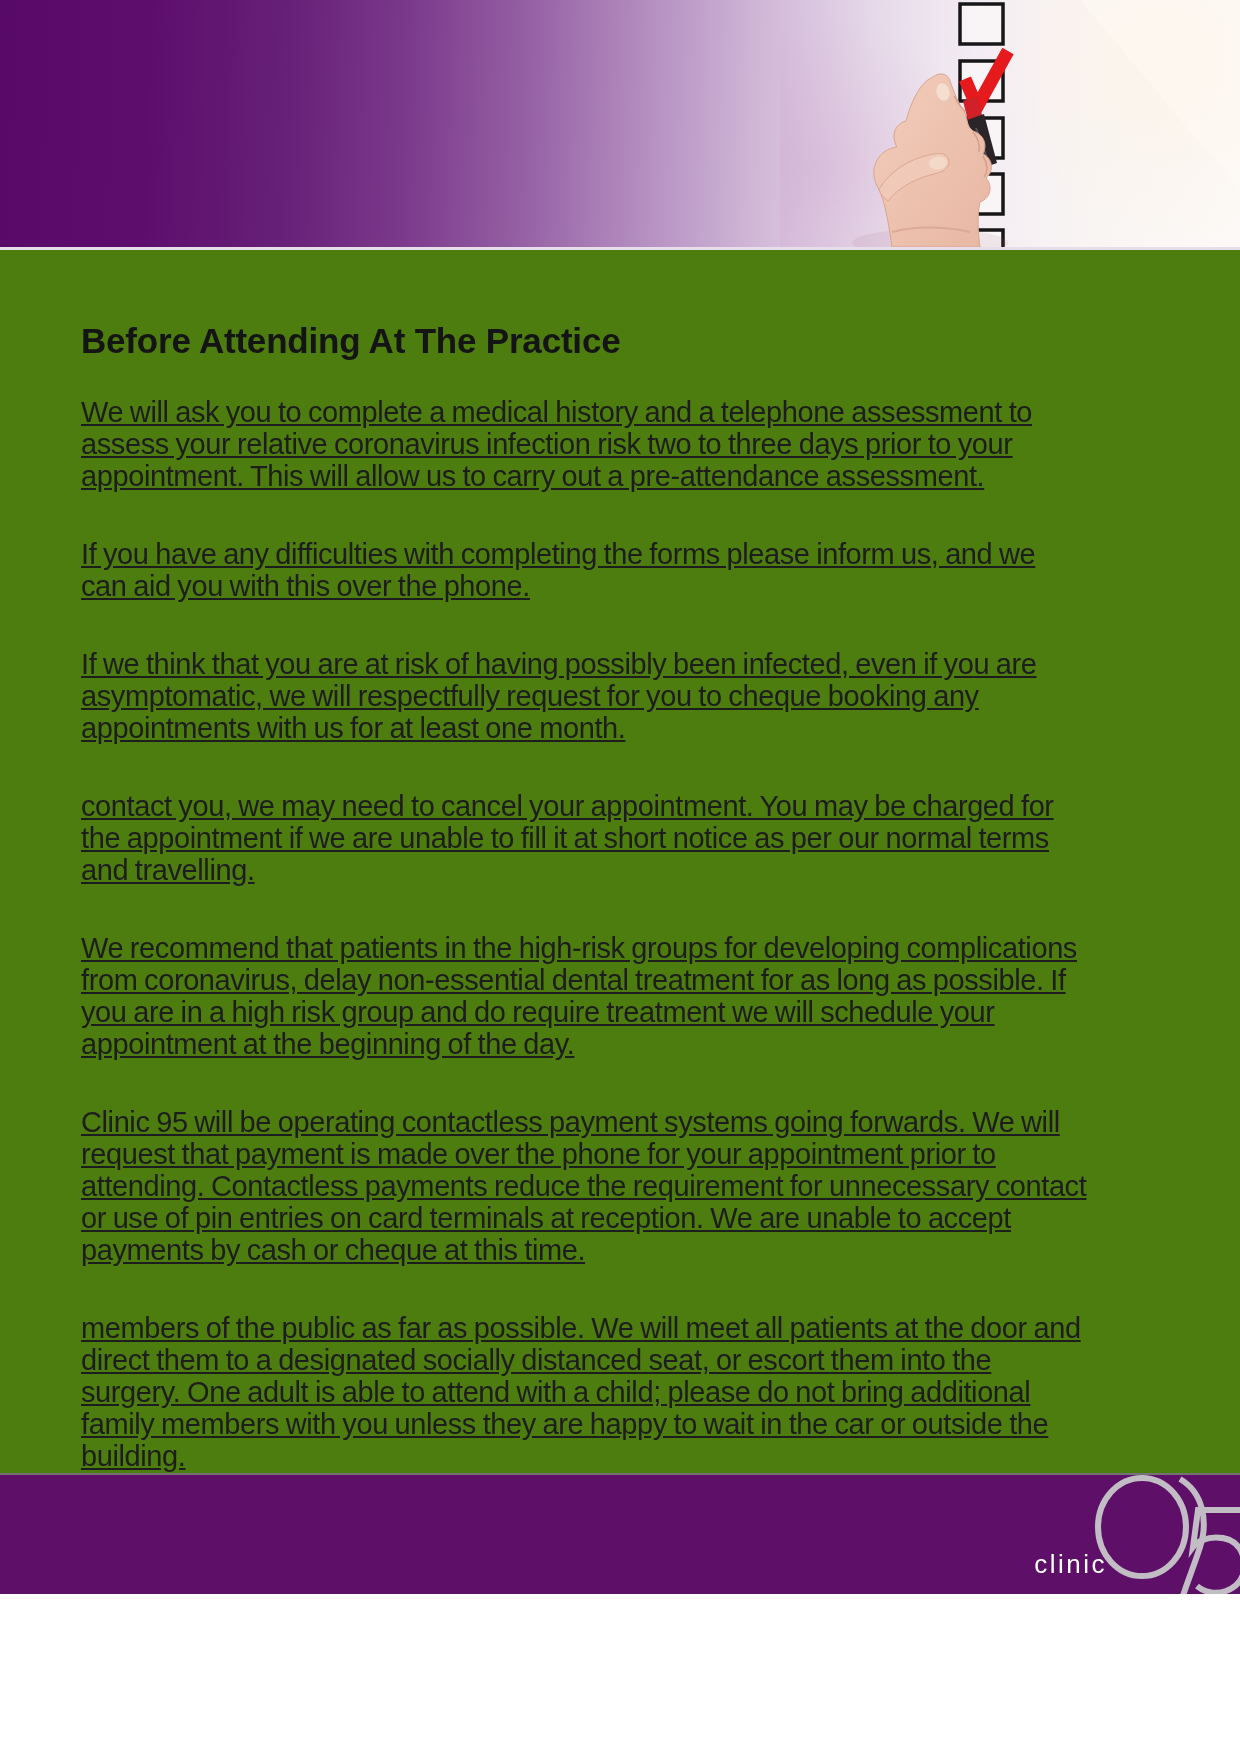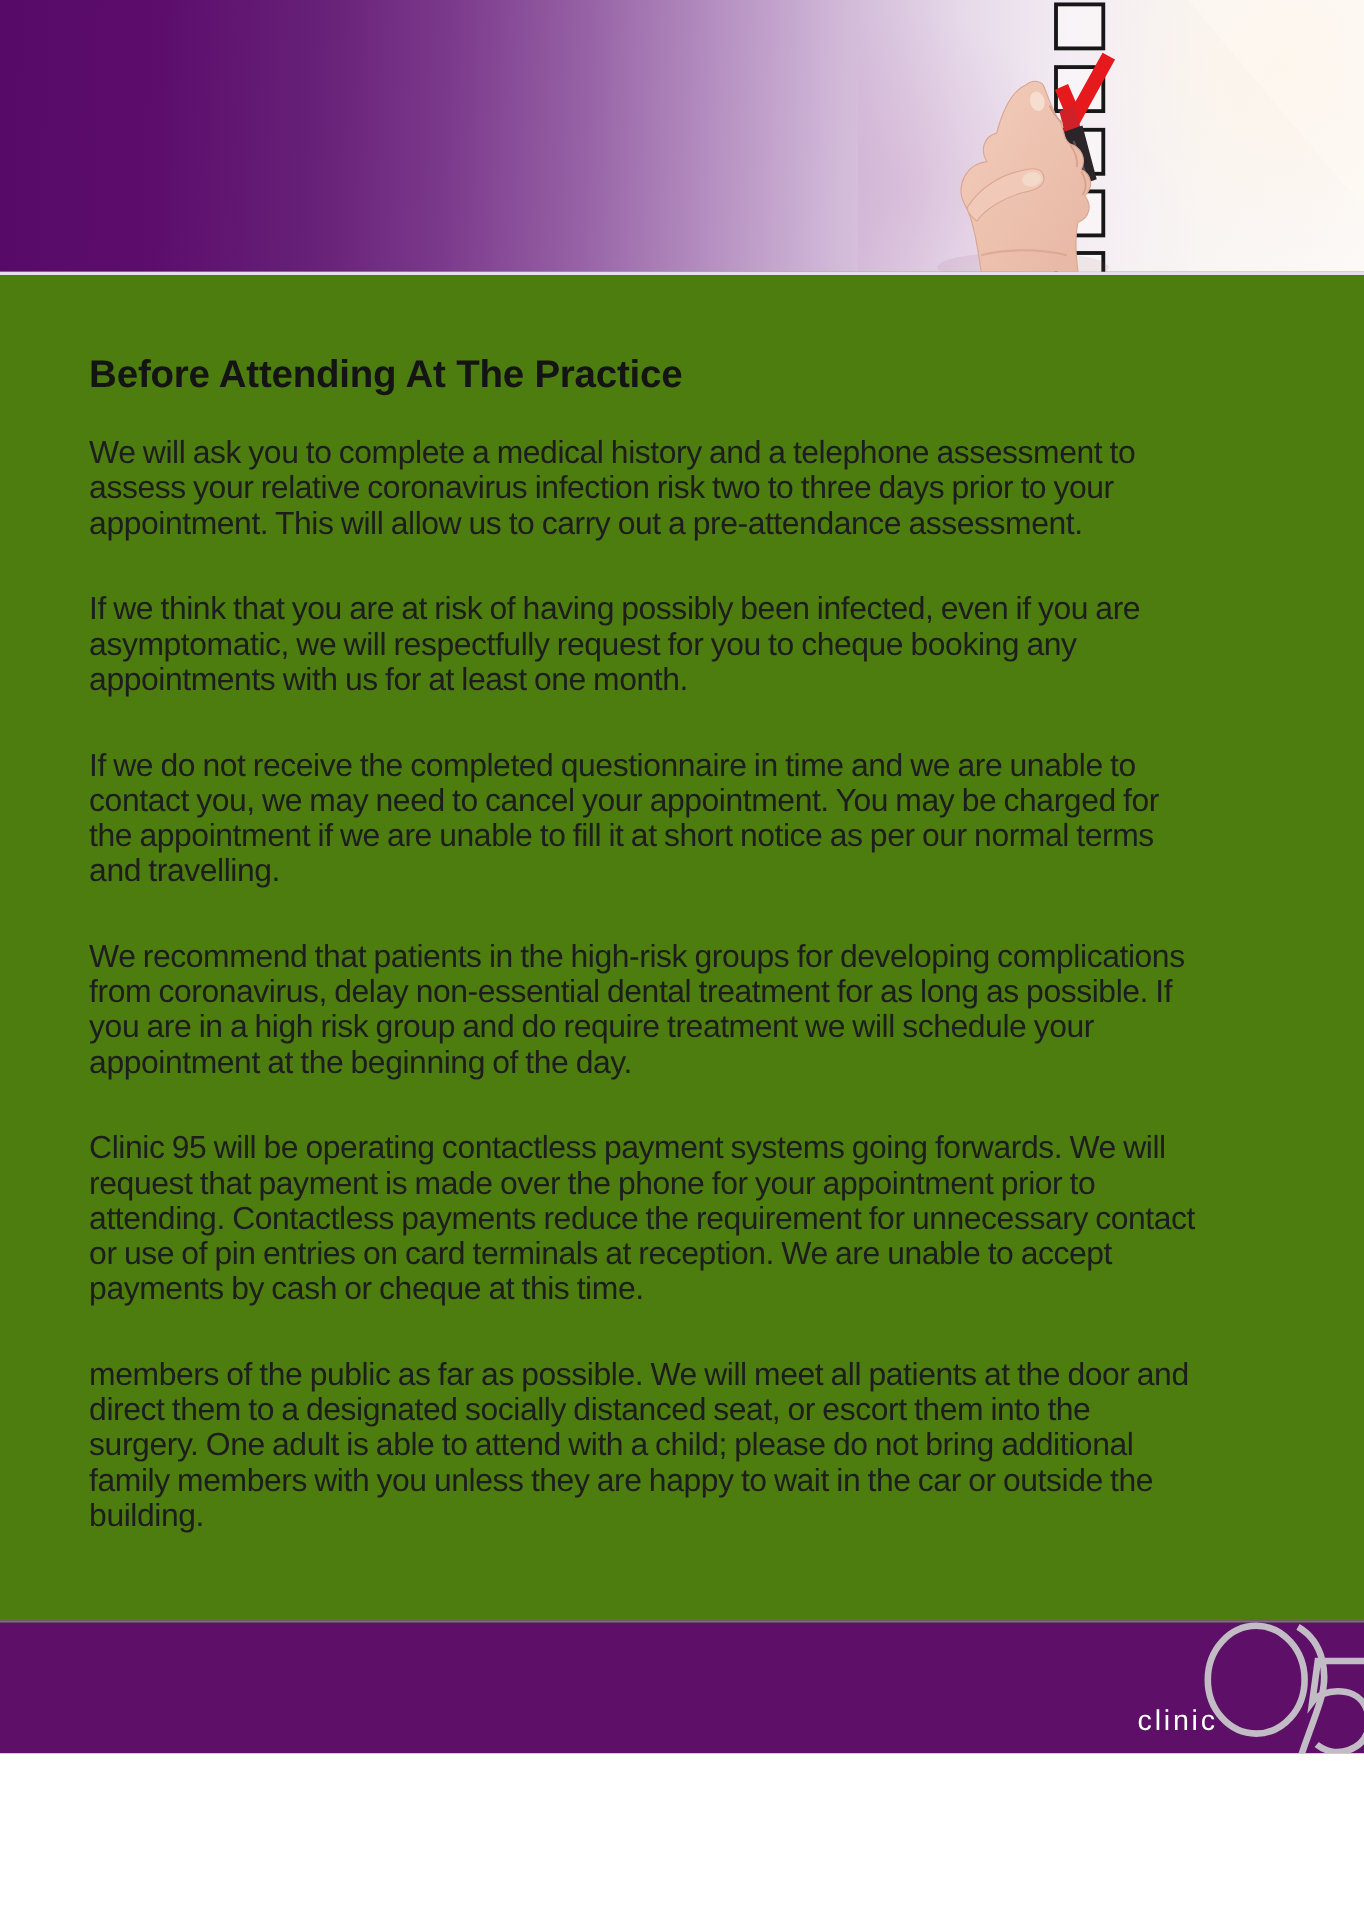--- a/index.html
+++ b/index.html
@@ -58,20 +58,21 @@
     color: #141414;
   }
   .para { margin: 0 0 46px 0; }
   .p-line {
     font-size: 29px;
     line-height: 32px;
     letter-spacing: -0.4px;
     word-spacing: -1px;
     white-space: nowrap;
     color: #1d1d1d;
+    text-decoration: underline;
   }
 
   
   .footer {
     position: absolute;
     left: 0; bottom: 0;
     width: 1240px;
     height: 121px;
     background: #5e1069;
     border-top: 2px solid #737373;
@@ -169,29 +170,32 @@
 
   <div class="content">
     <h1>Before Attending At The Practice</h1>
 
     <div class="para">
       <div class="p-line">We will ask you to complete a medical history and a telephone assessment to</div>
       <div class="p-line">assess your relative coronavirus infection risk two to three days prior to your</div>
       <div class="p-line">appointment. This will allow us to carry out a pre-attendance assessment.</div>
     </div>
 
+    <div class="para">
+      <div class="p-line">If you have any difficulties with completing the forms please inform us, and we</div>
+      <div class="p-line">can aid you with this over the phone.</div>
+    </div>
 
     <div class="para">
       <div class="p-line">If we think that you are at risk of having possibly been infected, even if you are</div>
       <div class="p-line">asymptomatic, we will respectfully request for you to cheque booking any</div>
       <div class="p-line">appointments with us for at least one month.</div>
     </div>
 
     <div class="para">
-      <div class="p-line">If we do not receive the completed questionnaire in time and we are unable to</div>
       <div class="p-line">contact you, we may need to cancel your appointment. You may be charged for</div>
       <div class="p-line">the appointment if we are unable to fill it at short notice as per our normal terms</div>
       <div class="p-line">and travelling.</div>
     </div>
 
     <div class="para">
       <div class="p-line">We recommend that patients in the high-risk groups for developing complications</div>
       <div class="p-line">from coronavirus, delay non-essential dental treatment for as long as possible. If</div>
       <div class="p-line">you are in a high risk group and do require treatment we will schedule your</div>
       <div class="p-line">appointment at the beginning of the day.</div>

